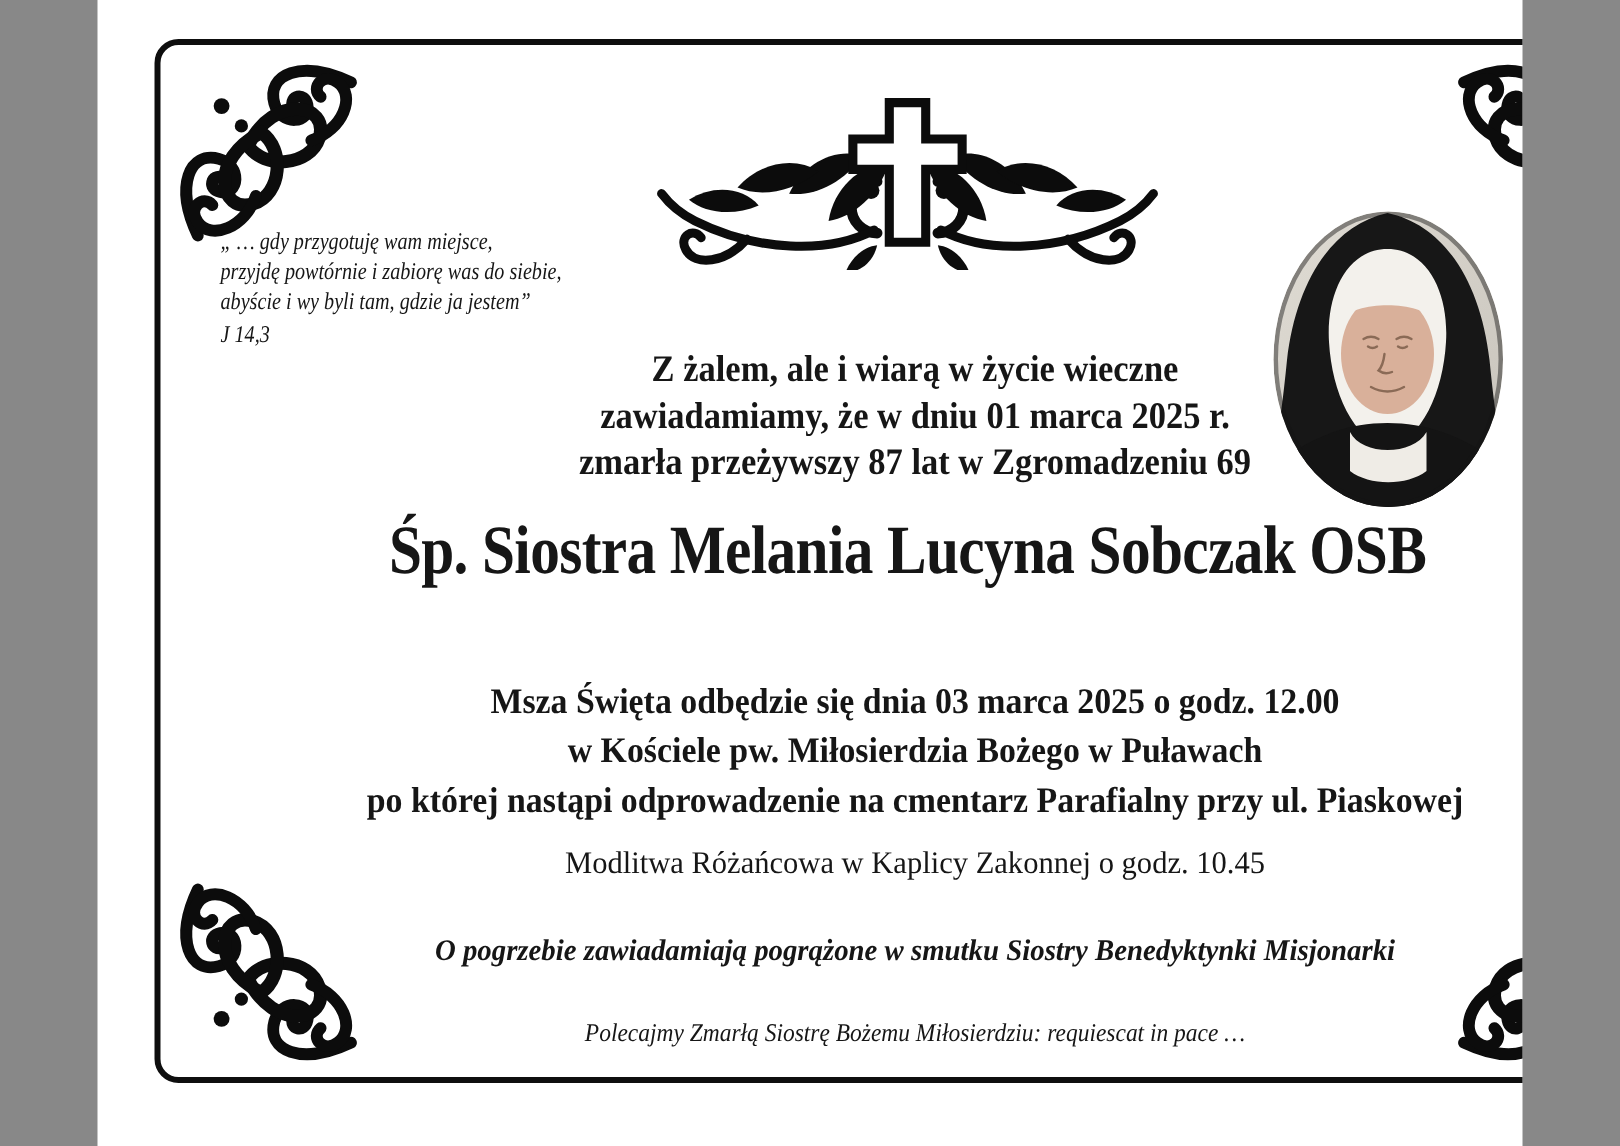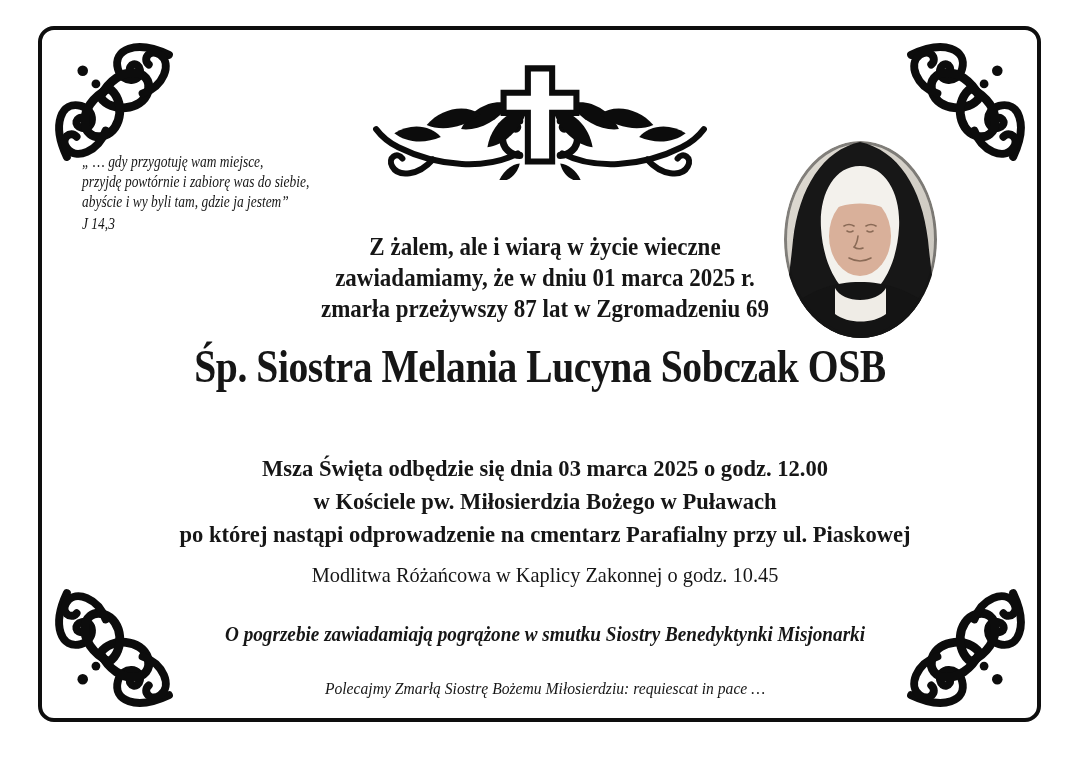--- a/index.html
+++ b/index.html
@@ -1,18 +1,18 @@
 <!DOCTYPE html>
 <html><head>
 <meta charset="utf-8">
 <style>
   html,body{margin:0;padding:0;background:#888;}
   .card{
     position:relative;
-    width:1080px;height:764px;
+    width:950px;height:764px;
     background:#ffffff;
     overflow:hidden;
     font-family:"Liberation Serif","DejaVu Serif",serif;
     color:#161616;
     margin:0 auto;
   }
   .frame{
     position:absolute;left:38px;top:26px;width:995px;height:688px;
     border:4px solid #0e0e0e;border-radius:16px;
   }

